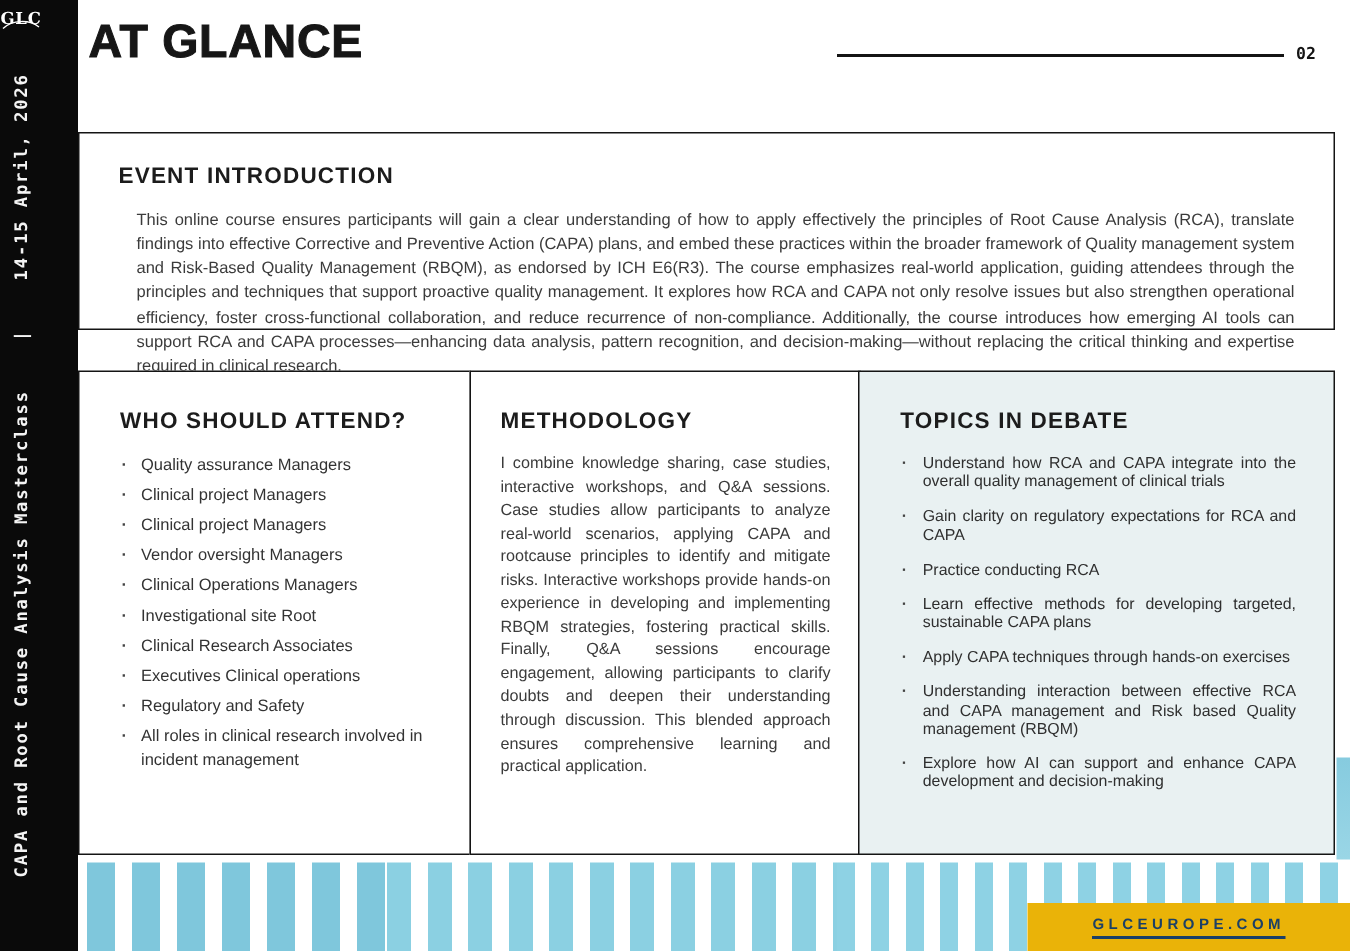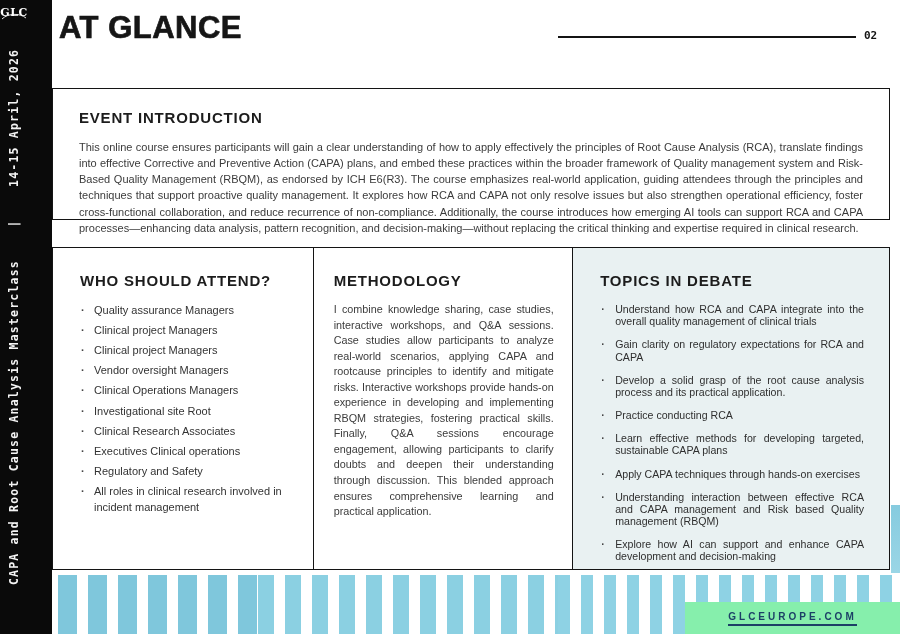--- a/index.html
+++ b/index.html
@@ -32,40 +32,40 @@
   .title{position:absolute;left:59px;top:10px;margin:0;font-size:31px;font-weight:bold;
         letter-spacing:0.5px;color:#161616;-webkit-text-stroke:0.7px #161616;}
   .header-rule{position:absolute;left:558px;top:36px;width:298px;height:2px;background:#141414;}
   .pagenum{position:absolute;left:864px;top:29px;font-family:"DejaVu Sans Mono",monospace;
         font-weight:bold;font-size:11px;color:#141414;}
 
   
   .intro-box{position:absolute;left:52px;top:88px;width:838px;height:132px;box-sizing:border-box;
         border:1.5px solid #141414;background:#ffffff;padding:20px 26px 0 26px;z-index:3;}
   h2{margin:0;font-size:15px;font-weight:bold;letter-spacing:0.8px;color:#1c1c1c;}
-  .intro-box p{margin:13px 0 0 0;font-size:11px;line-height:1.47;text-align:justify;color:#3b3b3b;}
+  .intro-box p{margin:13px 0 0 12px;font-size:11px;line-height:1.47;text-align:justify;color:#3b3b3b;}
 
   .columns{position:absolute;left:52px;top:247px;width:838px;height:323px;display:flex;z-index:3;justify-content:flex-end;}
   .col{box-sizing:border-box;border:1.5px solid #141414;background:#ffffff;height:100%;}
   .col+.col{margin-left:-1.5px;}
   .col-attend{width:273px;padding:24px 16px 0 27px;}
   .col-method{width:272px;padding:24px 19px 0 20px;}
   .col-topics{width:331px;padding:24px 25px 0 27px;background:#e9f1f2;}
 
   .col-attend ul,.col-topics ul{list-style:none;margin:14px 0 0 0;padding:0;}
   .col-attend li{position:relative;padding-left:14px;font-size:11px;line-height:1.42;
         margin-bottom:4.5px;color:#333333;}
   .col-attend li::before,.col-topics li::before{content:"\00b7";position:absolute;left:1px;
         font-weight:bold;color:#444444;}
   .col-method p{margin:13px 0 0 0;font-size:10.8px;line-height:1.44;text-align:justify;color:#3b3b3b;}
   .col-topics li{position:relative;padding-left:15px;font-size:10.6px;line-height:1.15;
         margin-bottom:11px;text-align:justify;color:#2f2f2f;}
 
   
-  .footer-chip{position:absolute;right:0;bottom:0;width:215px;height:32px;background:#86efac;
+  .footer-chip{position:absolute;right:0;bottom:0;width:215px;height:32px;background:#eab308;
         display:flex;align-items:center;justify-content:center;z-index:4;}
   .footer-chip span{font-size:10px;font-weight:bold;letter-spacing:3px;color:#1c4066;
         border-bottom:2px solid #1c4066;padding-bottom:2px;cursor:pointer;}
 </style>
 </head>
 <body>
 
 <div class="page">
 
   <div class="stripe-topleft"></div>
@@ -117,21 +117,20 @@
     <div class="col col-method">
       <h2>METHODOLOGY</h2>
       <p>I combine knowledge sharing, case studies, interactive workshops, and Q&amp;A sessions. Case studies allow participants to analyze real-world scenarios, applying CAPA and rootcause principles to identify and mitigate risks. Interactive workshops provide hands-on experience in developing and implementing RBQM strategies, fostering practical skills. Finally, Q&amp;A sessions encourage engagement, allowing participants to clarify doubts and deepen their understanding through discussion. This blended approach ensures comprehensive learning and practical application.</p>
     </div>
 
     <div class="col col-topics">
       <h2>TOPICS IN DEBATE</h2>
       <ul>
         <li>Understand how RCA and CAPA integrate into the overall quality management of clinical trials</li>
         <li>Gain clarity on regulatory expectations for RCA and CAPA</li>
-        <li>Develop a solid grasp of the root cause analysis process and its practical application.</li>
         <li>Practice conducting RCA</li>
         <li>Learn effective methods for developing targeted, sustainable CAPA plans</li>
         <li>Apply CAPA techniques through hands-on exercises</li>
         <li>Understanding interaction between effective RCA and CAPA management and Risk based Quality management (RBQM)</li>
         <li>Explore how AI can support and enhance CAPA development and decision-making</li>
       </ul>
     </div>
 
   </section>
 

